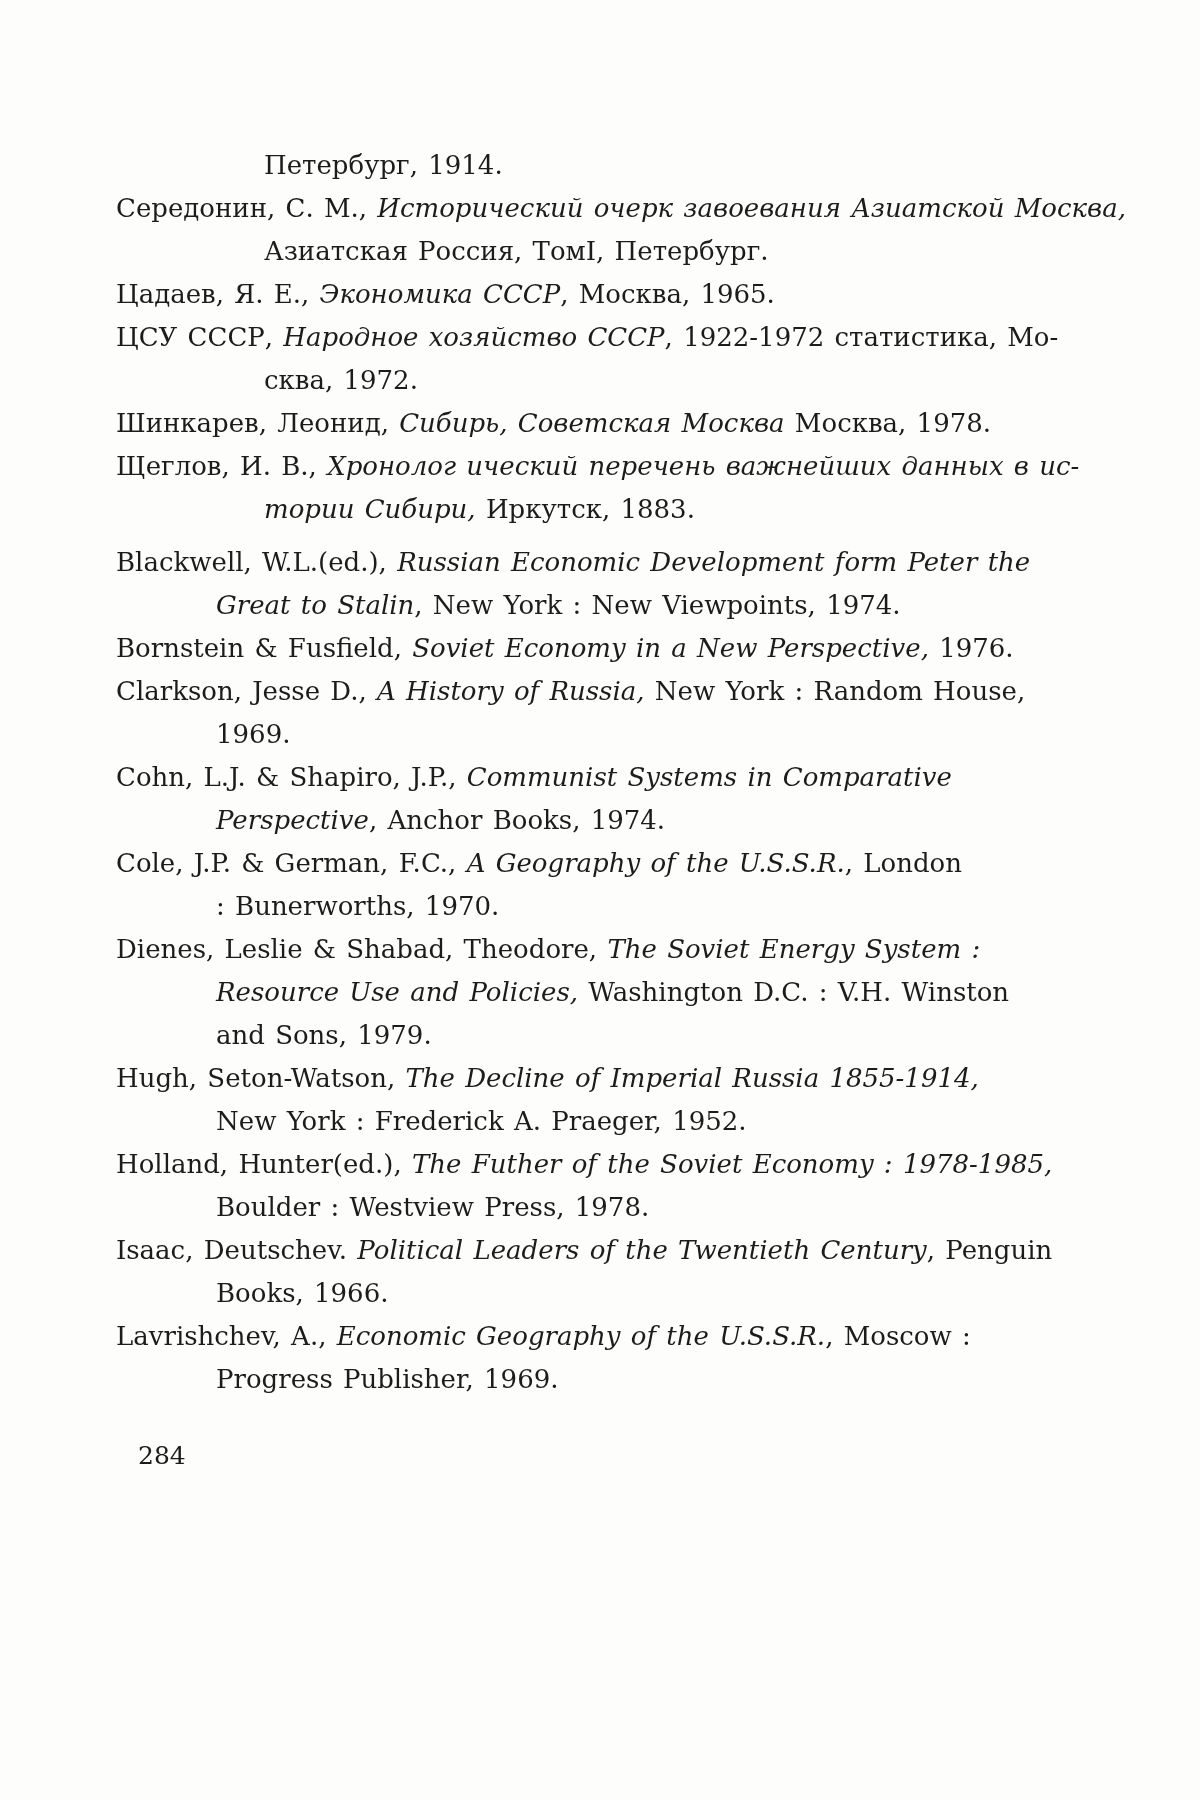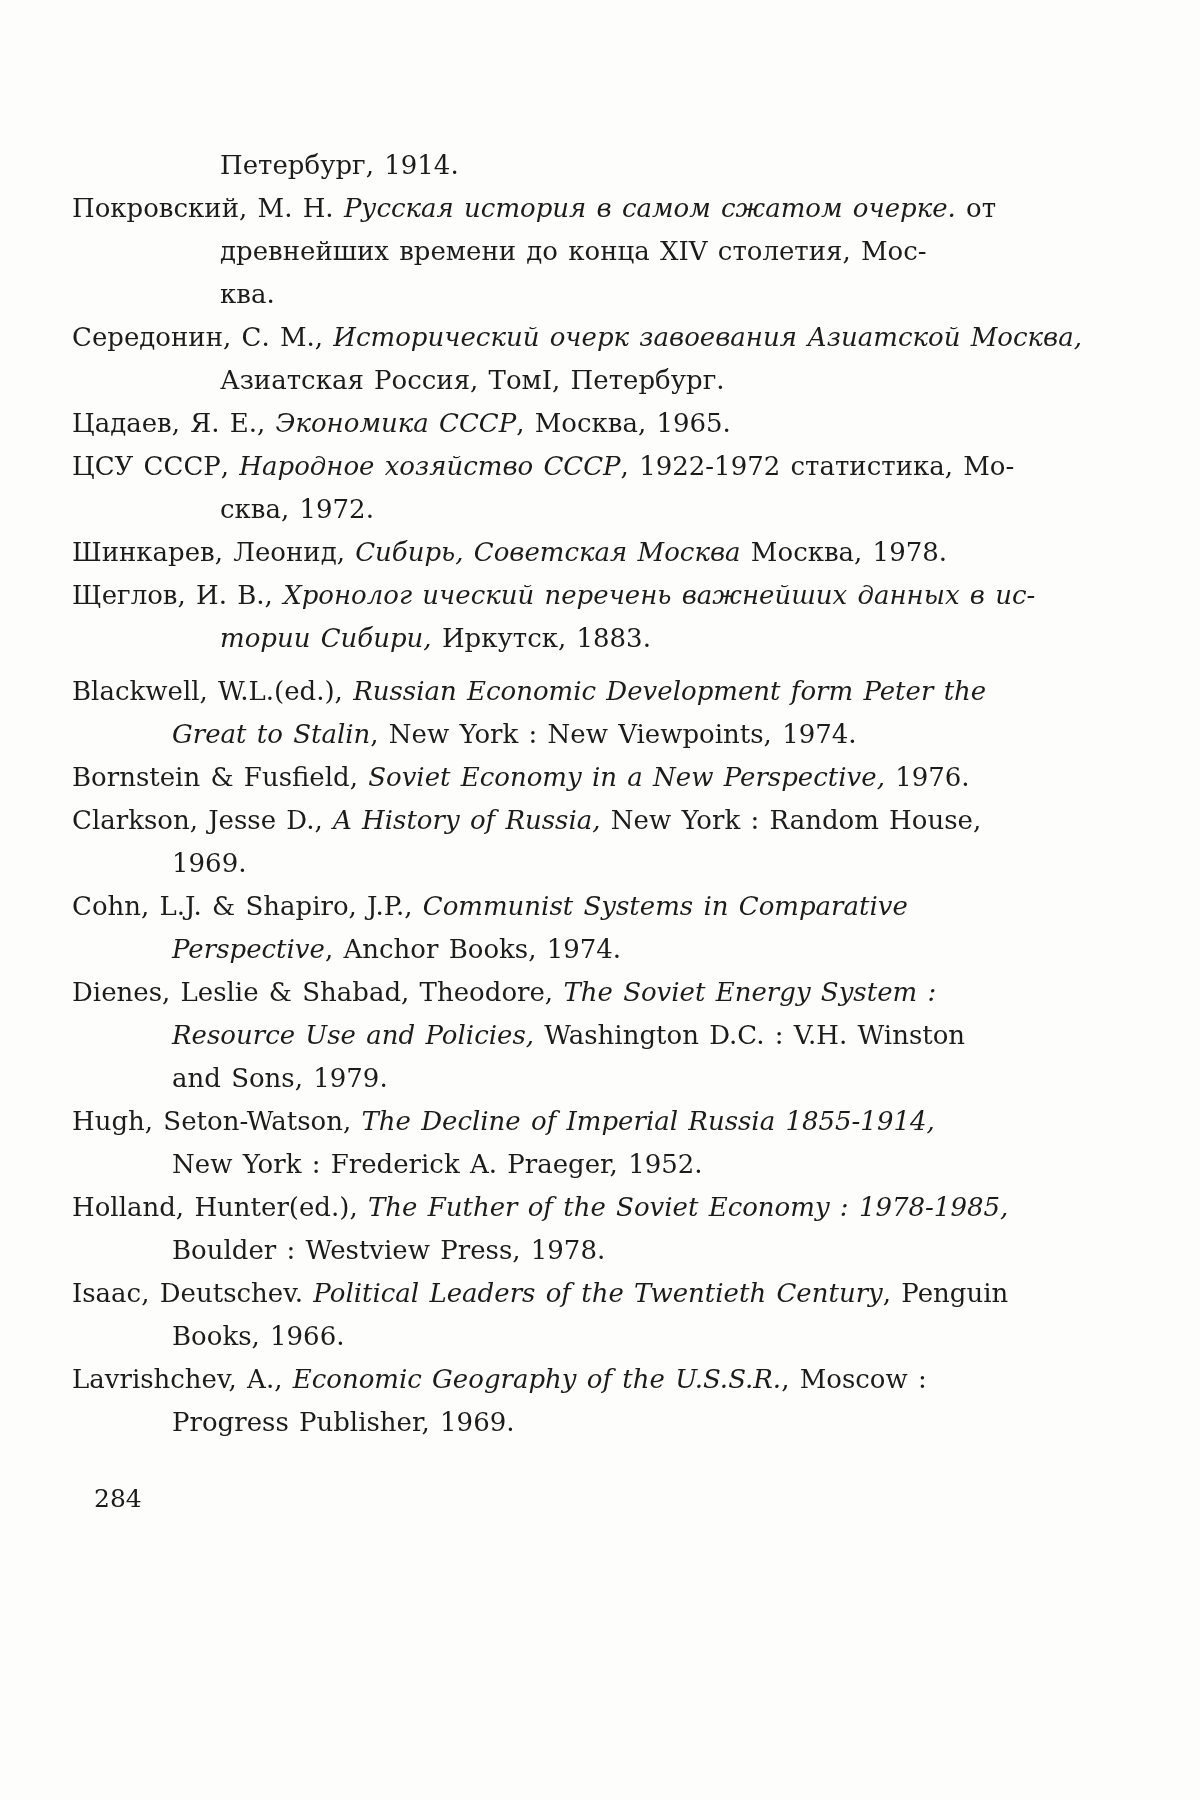--- a/index.html
+++ b/index.html
@@ -9,21 +9,21 @@
       font-family: "DejaVu Serif", "Liberation Serif", serif;
     }
     .page {
       position: relative;
       width: 1200px;
       height: 1800px;
       background: #fdfdfb;
       color: #1c1c1c;
       overflow: hidden;
       box-sizing: border-box;
-      padding: 144px 120px 0 72px;
+      padding: 144px 120px 0 116px;
     }
     .bib {
       width: 870px;
     }
     .entry {
       margin: 0;
     }
     .line {
       line-height: 43px;
       font-size: 26px;
@@ -48,25 +48,20 @@
 </head>
 <body>
 
 <div class="page">
   <div class="bib">
     <section id="ru-entries" class="ru">
         <div class="entry">
           <div class="line cont"><span>Петербург, 1914.</span></div>
         </div>
         <div class="entry">
-          <div class="line"><span>Покровский, М. Н. </span><i>Русская история в самом сжатом очерке.</i><span> от</span></div>
-          <div class="line cont"><span>древнейших времени до конца XIV столетия, Мос-</span></div>
-          <div class="line cont"><span>ква.</span></div>
-        </div>
-        <div class="entry">
           <div class="line"><span>Середонин, С. М., </span><i>Исторический очерк завоевания Азиатской Москва,</i></div>
           <div class="line cont"><span>Азиатская Россия, ТомI, Петербург.</span></div>
         </div>
         <div class="entry">
           <div class="line"><span>Цадаев, Я. Е., </span><i>Экономика СССР</i><span>, Москва, 1965.</span></div>
         </div>
         <div class="entry">
           <div class="line"><span>ЦСУ СССР, </span><i>Народное хозяйство СССР</i><span>, 1922-1972 статистика, Мо-</span></div>
           <div class="line cont"><span>сква, 1972.</span></div>
         </div>
@@ -88,20 +83,24 @@
         </div>
         <div class="entry">
           <div class="line"><span>Clarkson, Jesse D., </span><i>A History of Russia,</i><span> New York : Random House,</span></div>
           <div class="line cont"><span>1969.</span></div>
         </div>
         <div class="entry">
           <div class="line"><span>Cohn, L.J. &amp; Shapiro, J.P., </span><i>Communist Systems in Comparative</i></div>
           <div class="line cont"><i>Perspective</i><span>, Anchor Books, 1974.</span></div>
         </div>
         <div class="entry">
+          <div class="line"><span>Cole, J.P. &amp; German, F.C., </span><i>A Geography of the U.S.S.R.</i><span>, London</span></div>
+          <div class="line cont"><span>: Bunerworths, 1970.</span></div>
+        </div>
+        <div class="entry">
           <div class="line"><span>Dienes, Leslie &amp; Shabad, Theodore, </span><i>The Soviet Energy System :</i></div>
           <div class="line cont"><i>Resource Use and Policies,</i><span> Washington D.C. : V.H. Winston</span></div>
           <div class="line cont"><span>and Sons, 1979.</span></div>
         </div>
         <div class="entry">
           <div class="line"><span>Hugh, Seton-Watson, </span><i>The Decline of Imperial Russia 1855-1914,</i></div>
           <div class="line cont"><span>New York : Frederick A. Praeger, 1952.</span></div>
         </div>
         <div class="entry">
           <div class="line"><span>Holland, Hunter(ed.), </span><i>The Futher of the Soviet Economy : 1978-1985,</i></div>

